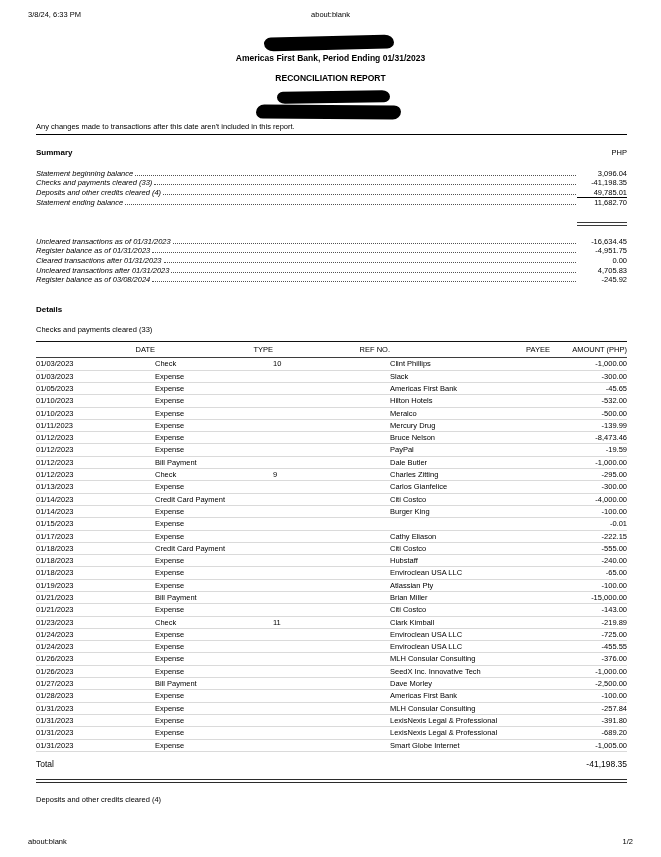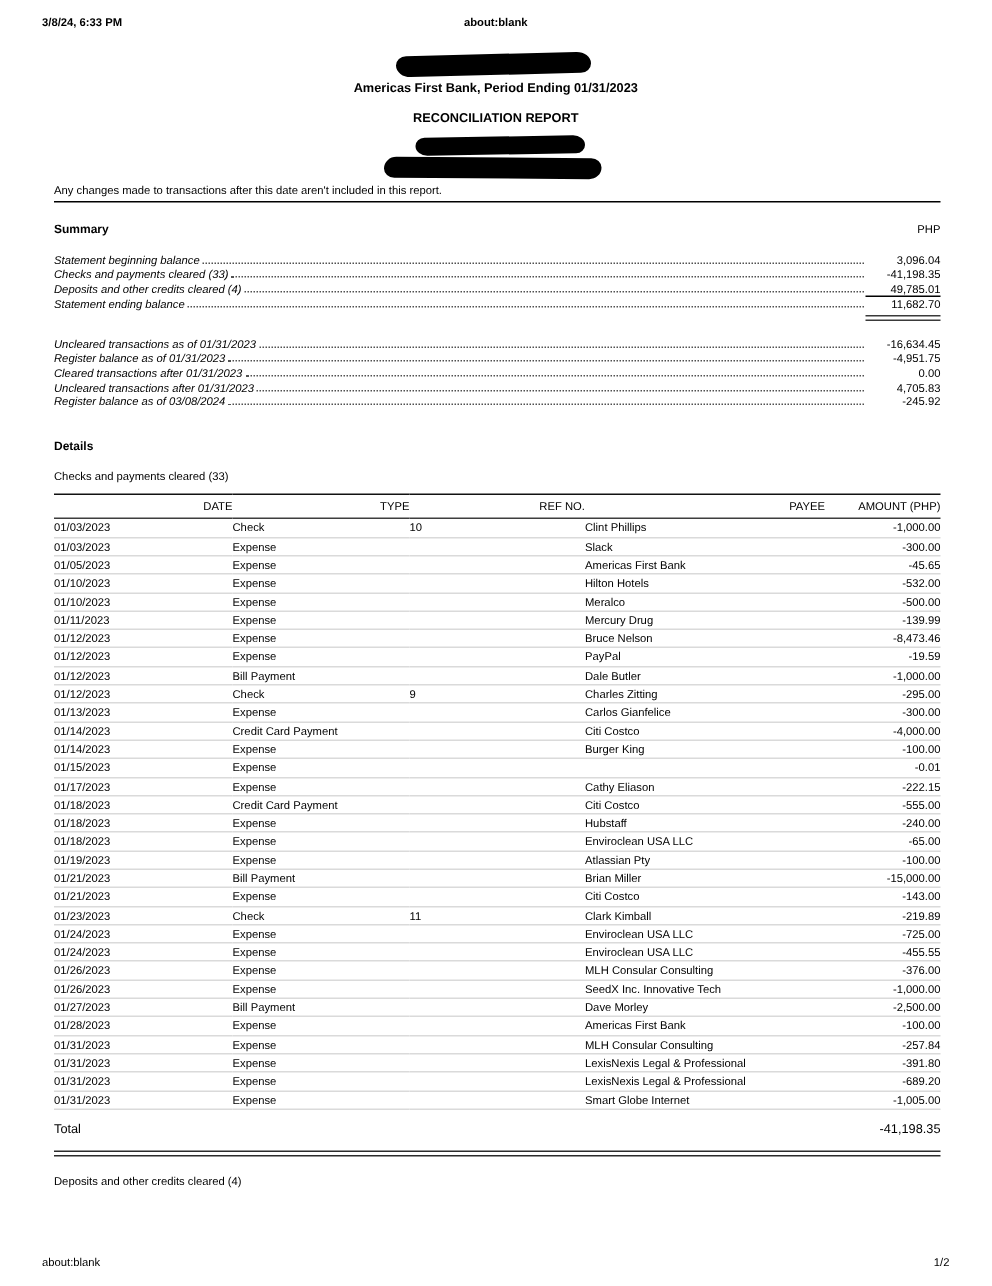--- a/index.html
+++ b/index.html
@@ -3,21 +3,21 @@
 <meta charset="utf-8">
 <style>
   html,body { margin:0; padding:0; }
   body {
     width:661px; height:857px; position:relative;
     background:#ffffff; color:#000000;
     font-family:"Liberation Sans", sans-serif;
     overflow:hidden;
   }
   
-  .print-header { position:absolute; top:10px; left:28px; right:28px; height:10px; font-size:7.5px;font-weight:bold; }
+  .print-header { position:absolute; top:10px; left:28px; right:28px; height:10px; font-size:7.5px; }
   .ph-left  { position:absolute; left:0; top:0; white-space:nowrap; }
   .ph-center{ position:absolute; left:0; right:0; text-align:center; }
   .print-footer { position:absolute; top:837px; left:28px; right:28px; display:flex; justify-content:space-between; font-size:7.5px; }
 
   
   .redaction { position:absolute; background:#000; }
   #bar1 { left:264px; top:36px;  width:130px; height:14px; border-radius:10px 14px 10px 14px / 65% 80% 65% 80%; transform:rotate(-1.4deg); }
   #bar2 { left:277px; top:91px;  width:113px; height:12px; border-radius:9px 12px 9px 12px / 70% 80% 70% 80%; transform:rotate(-0.9deg); }
   #bar3 { left:256px; top:105px; width:145px; height:14px; border-radius:12px 10px 12px 10px / 80% 65% 80% 65%; transform:rotate(0.4deg); }
 
@@ -32,21 +32,21 @@
   .summary-title { font-size:8px; font-weight:bold; }
   .summary-currency { font-size:7.5px; }
 
   .sum-block { margin-top:12px; }
   .sum-block + .sum-block { margin-top:11px; }
   .sum-row { display:flex; align-items:baseline; font-size:7.5px; line-height:9.6px; }
   .sum-label { white-space:nowrap;font-style:italic; }
   .leader { flex:1 1 auto; border-bottom:1px dotted #515151; margin:0 1px 1.5px 2px; min-width:8px; }
   .sum-val { white-space:nowrap; text-align:right; min-width:50px; }
   .sum-val.u-single { border-bottom:1px solid #000; }
-  .sum-val.u-double { border-bottom:4px double #3a3a3a; padding-bottom:2px; }
+  .sum-val.u-double { border-bottom:4px double #3a3a3a; padding-bottom:14px; }
 
   .details-title { margin-top:20px; font-size:8px; font-weight:bold; }
   .section-title { margin-top:11px; font-size:7.5px; }
 
   table.tx { width:100%; border-collapse:collapse; margin-top:7px; font-size:7.5px; table-layout:fixed; }
   table.tx th {
     font-weight:normal; text-align:right; font-size:7.5px;
     border-top:1.7px solid #111; border-bottom:1px solid #3d3d3d;
     padding:3.5px 0 3px;
   }

